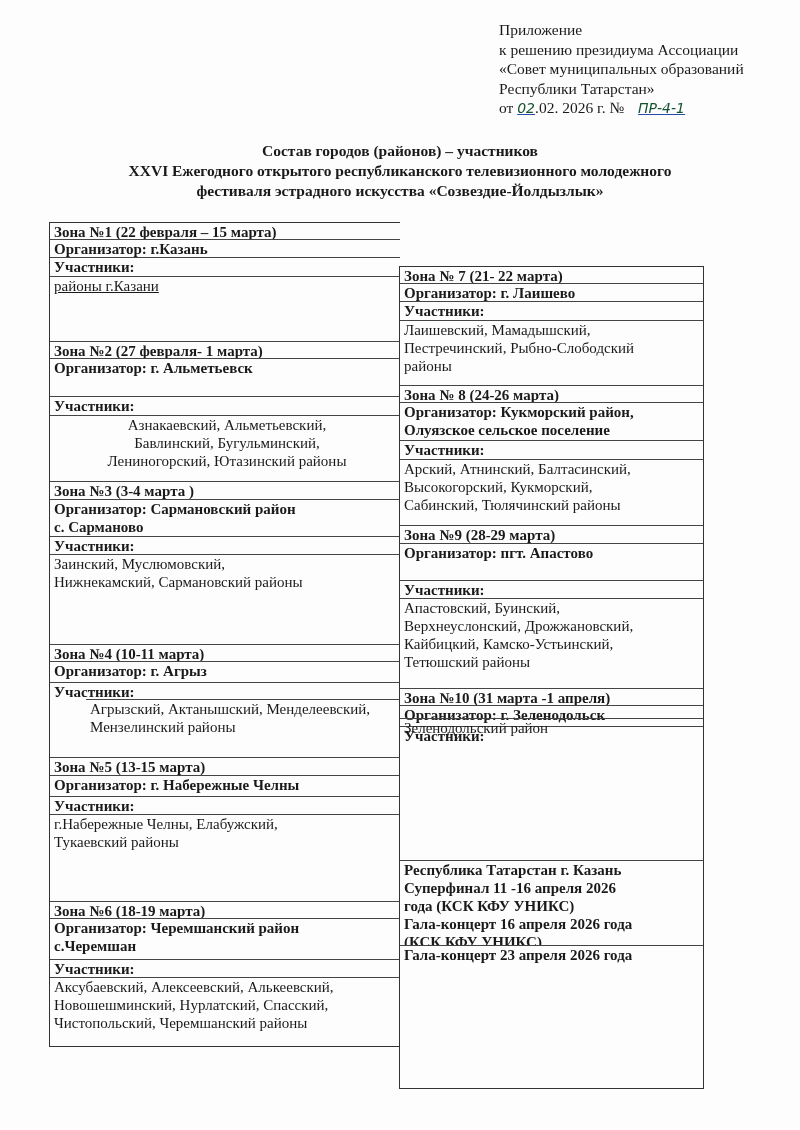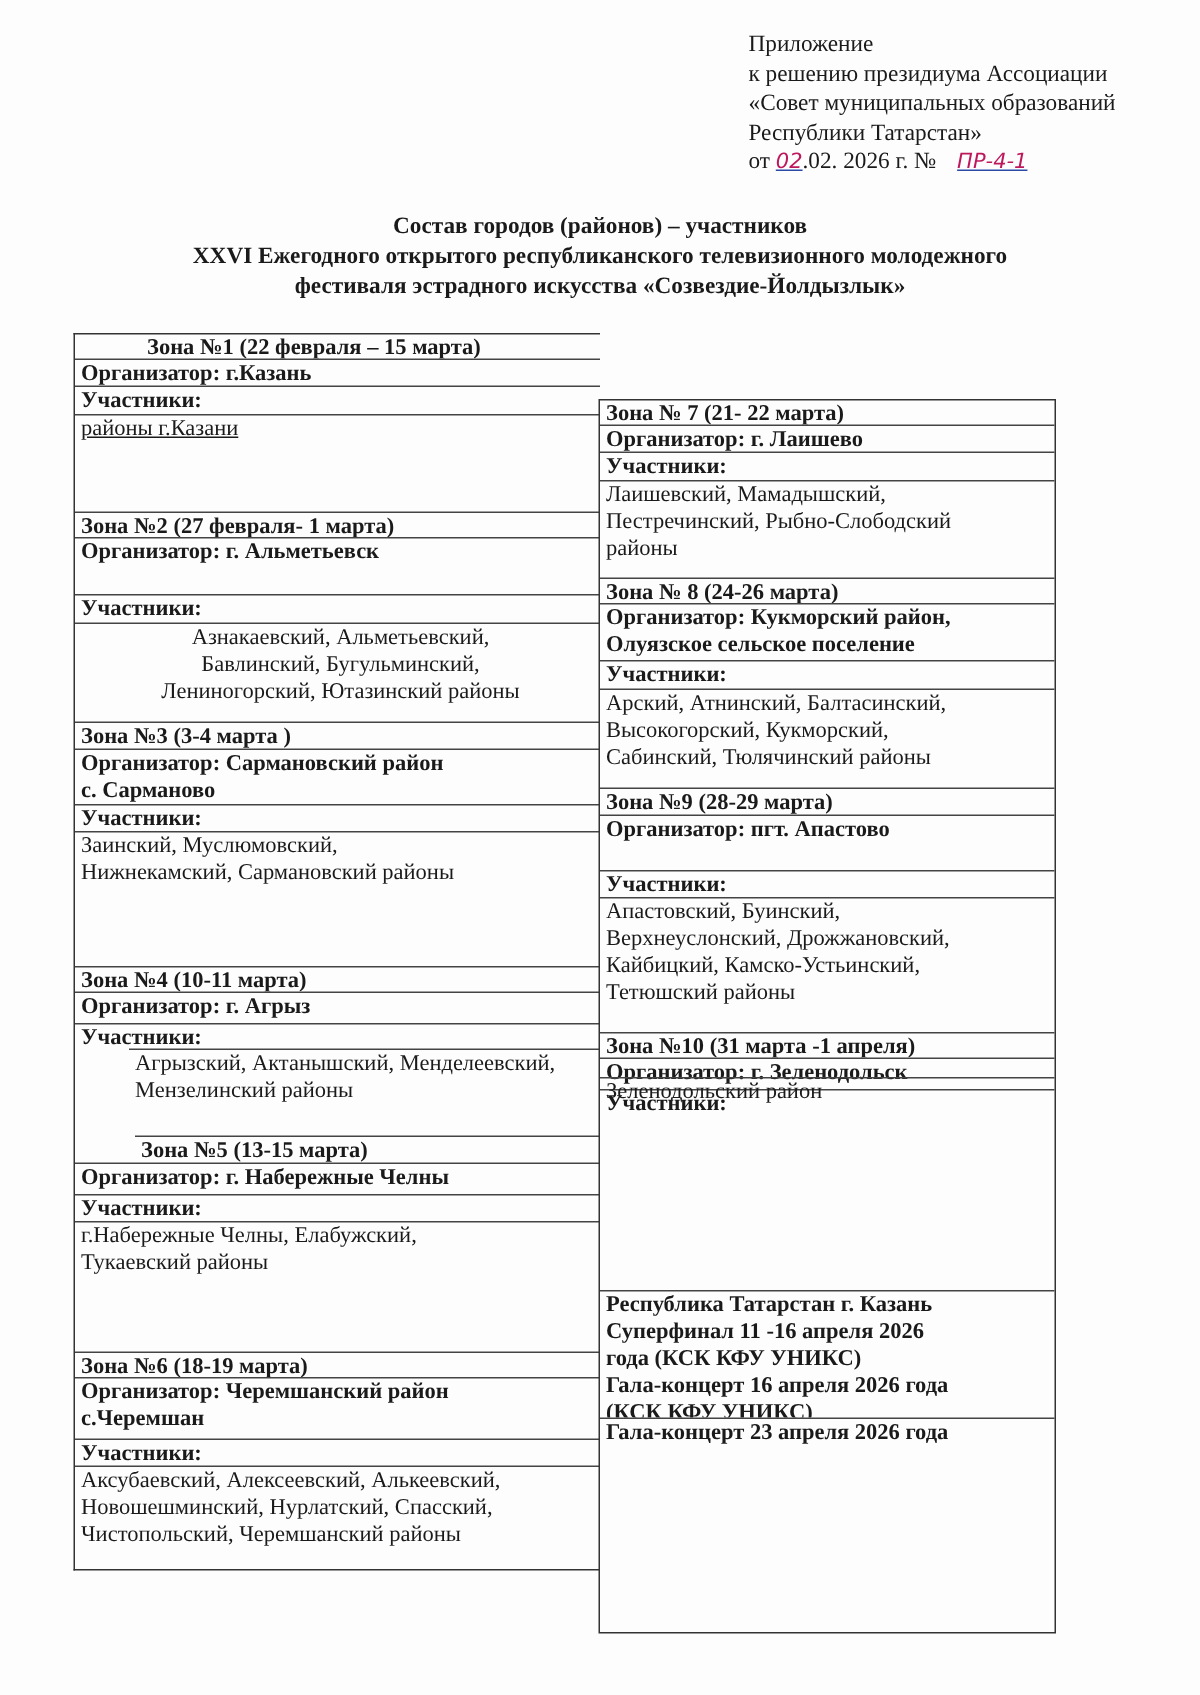--- a/index.html
+++ b/index.html
@@ -1,20 +1,20 @@
 <!DOCTYPE html>
 <html><head>
 <meta charset="utf-8">
 <style>
   html, body { margin: 0; padding: 0; }
   body { width: 800px; height: 1130px; background: #fdfdfd; position: relative; overflow: hidden;
          font-family: "Liberation Serif", "DejaVu Serif", serif; color: #1a1a1a; }
   .annex { position: absolute; left: 455px; top: 20px; font-size: 15.5px; line-height: 19.5px; margin-left: 44px; }
   .annex div { white-space: nowrap; }
-  .hand { font-family: "DejaVu Sans", sans-serif; font-style: italic; color: #be185d; font-size: 14px;
+  .hand { font-family: "DejaVu Sans", sans-serif; font-style: italic; color: #14532d; font-size: 14px;
           text-decoration: underline; text-decoration-color: #2a4aa8; }
   .hand.num { padding: 0 10px 0 10px; }
   .title { position: absolute; left: 0; width: 800px; top: 141px; text-align: center; font-weight: bold;
            font-size: 15.5px; line-height: 20px; }
   .table { position: absolute; left: 49px; top: 222px; width: 653px; height: 823px; }
   .col { position: absolute; top: 0; }
   .col.left { left: 0; width: 350px; height: 823px; border-left: 1.5px solid #333; border-bottom: 1.5px solid #333; border-top: 1.5px solid #333; }
   .col.right { left: 350px; width: 303px; height: 821px; border-left: 1.5px solid #333; border-right: 1.5px solid #333; border-bottom: 1.5px solid #333; border-top: 1.5px solid #333; margin-top: 44px; }
   .cell { position: absolute; left: 0; right: 0; border-top: 1.2px solid #444; box-sizing: border-box;
           padding: 0 0 0 4px; font-size: 15px; line-height: 18px; overflow: hidden; }
@@ -34,21 +34,21 @@
 </div>
 
 <div class="title">
   <div>Состав городов (районов) – участников</div>
   <div>XXVI Ежегодного открытого республиканского телевизионного молодежного</div>
   <div>фестиваля эстрадного искусства «Созвездие-Йолдызлык»</div>
 </div>
 
 <div class="table">
   <div class="col left" id="col-left">
-      <div class="cell first b" style="top: 0px; height: 16px; margin-left: 44px;">
+      <div class="cell first b" style="top: 0px; height: 16px;">
         <div>Зона №1 (22 февраля – 15 марта)</div>
       </div>
       <div class="cell b" style="top: 16px; height: 18px;">
         <div>Организатор: г.Казань</div>
       </div>
       <div class="cell b" style="top: 34px; height: 19px;">
         <div>Участники:</div>
       </div>
       <div class="cell" style="top: 53px; height: 65px; text-decoration: underline;">
         <div>районы г.Казани</div>
@@ -87,21 +87,21 @@
       <div class="cell b" style="top: 438px; height: 21px;">
         <div>Организатор: г. Агрыз</div>
       </div>
       <div class="cell b" style="top: 459px; height: 17px;">
         <div>Участники:</div>
       </div>
       <div class="cell justify" style="top: 476px; height: 58px;">
         <div>Агрызский, Актанышский, Менделеевский,</div>
         <div>Мензелинский районы</div>
       </div>
-      <div class="cell b" style="top: 534px; height: 18px; margin-left: 40px;">
+      <div class="cell b" style="top: 534px; height: 18px;">
         <div>Зона №5  (13-15 марта)</div>
       </div>
       <div class="cell b" style="top: 552px; height: 21px;">
         <div>Организатор: г. Набережные Челны</div>
       </div>
       <div class="cell b" style="top: 573px; height: 18px;">
         <div>Участники:</div>
       </div>
       <div class="cell" style="top: 591px; height: 87px;">
         <div>г.Набережные Челны, Елабужский,</div>

